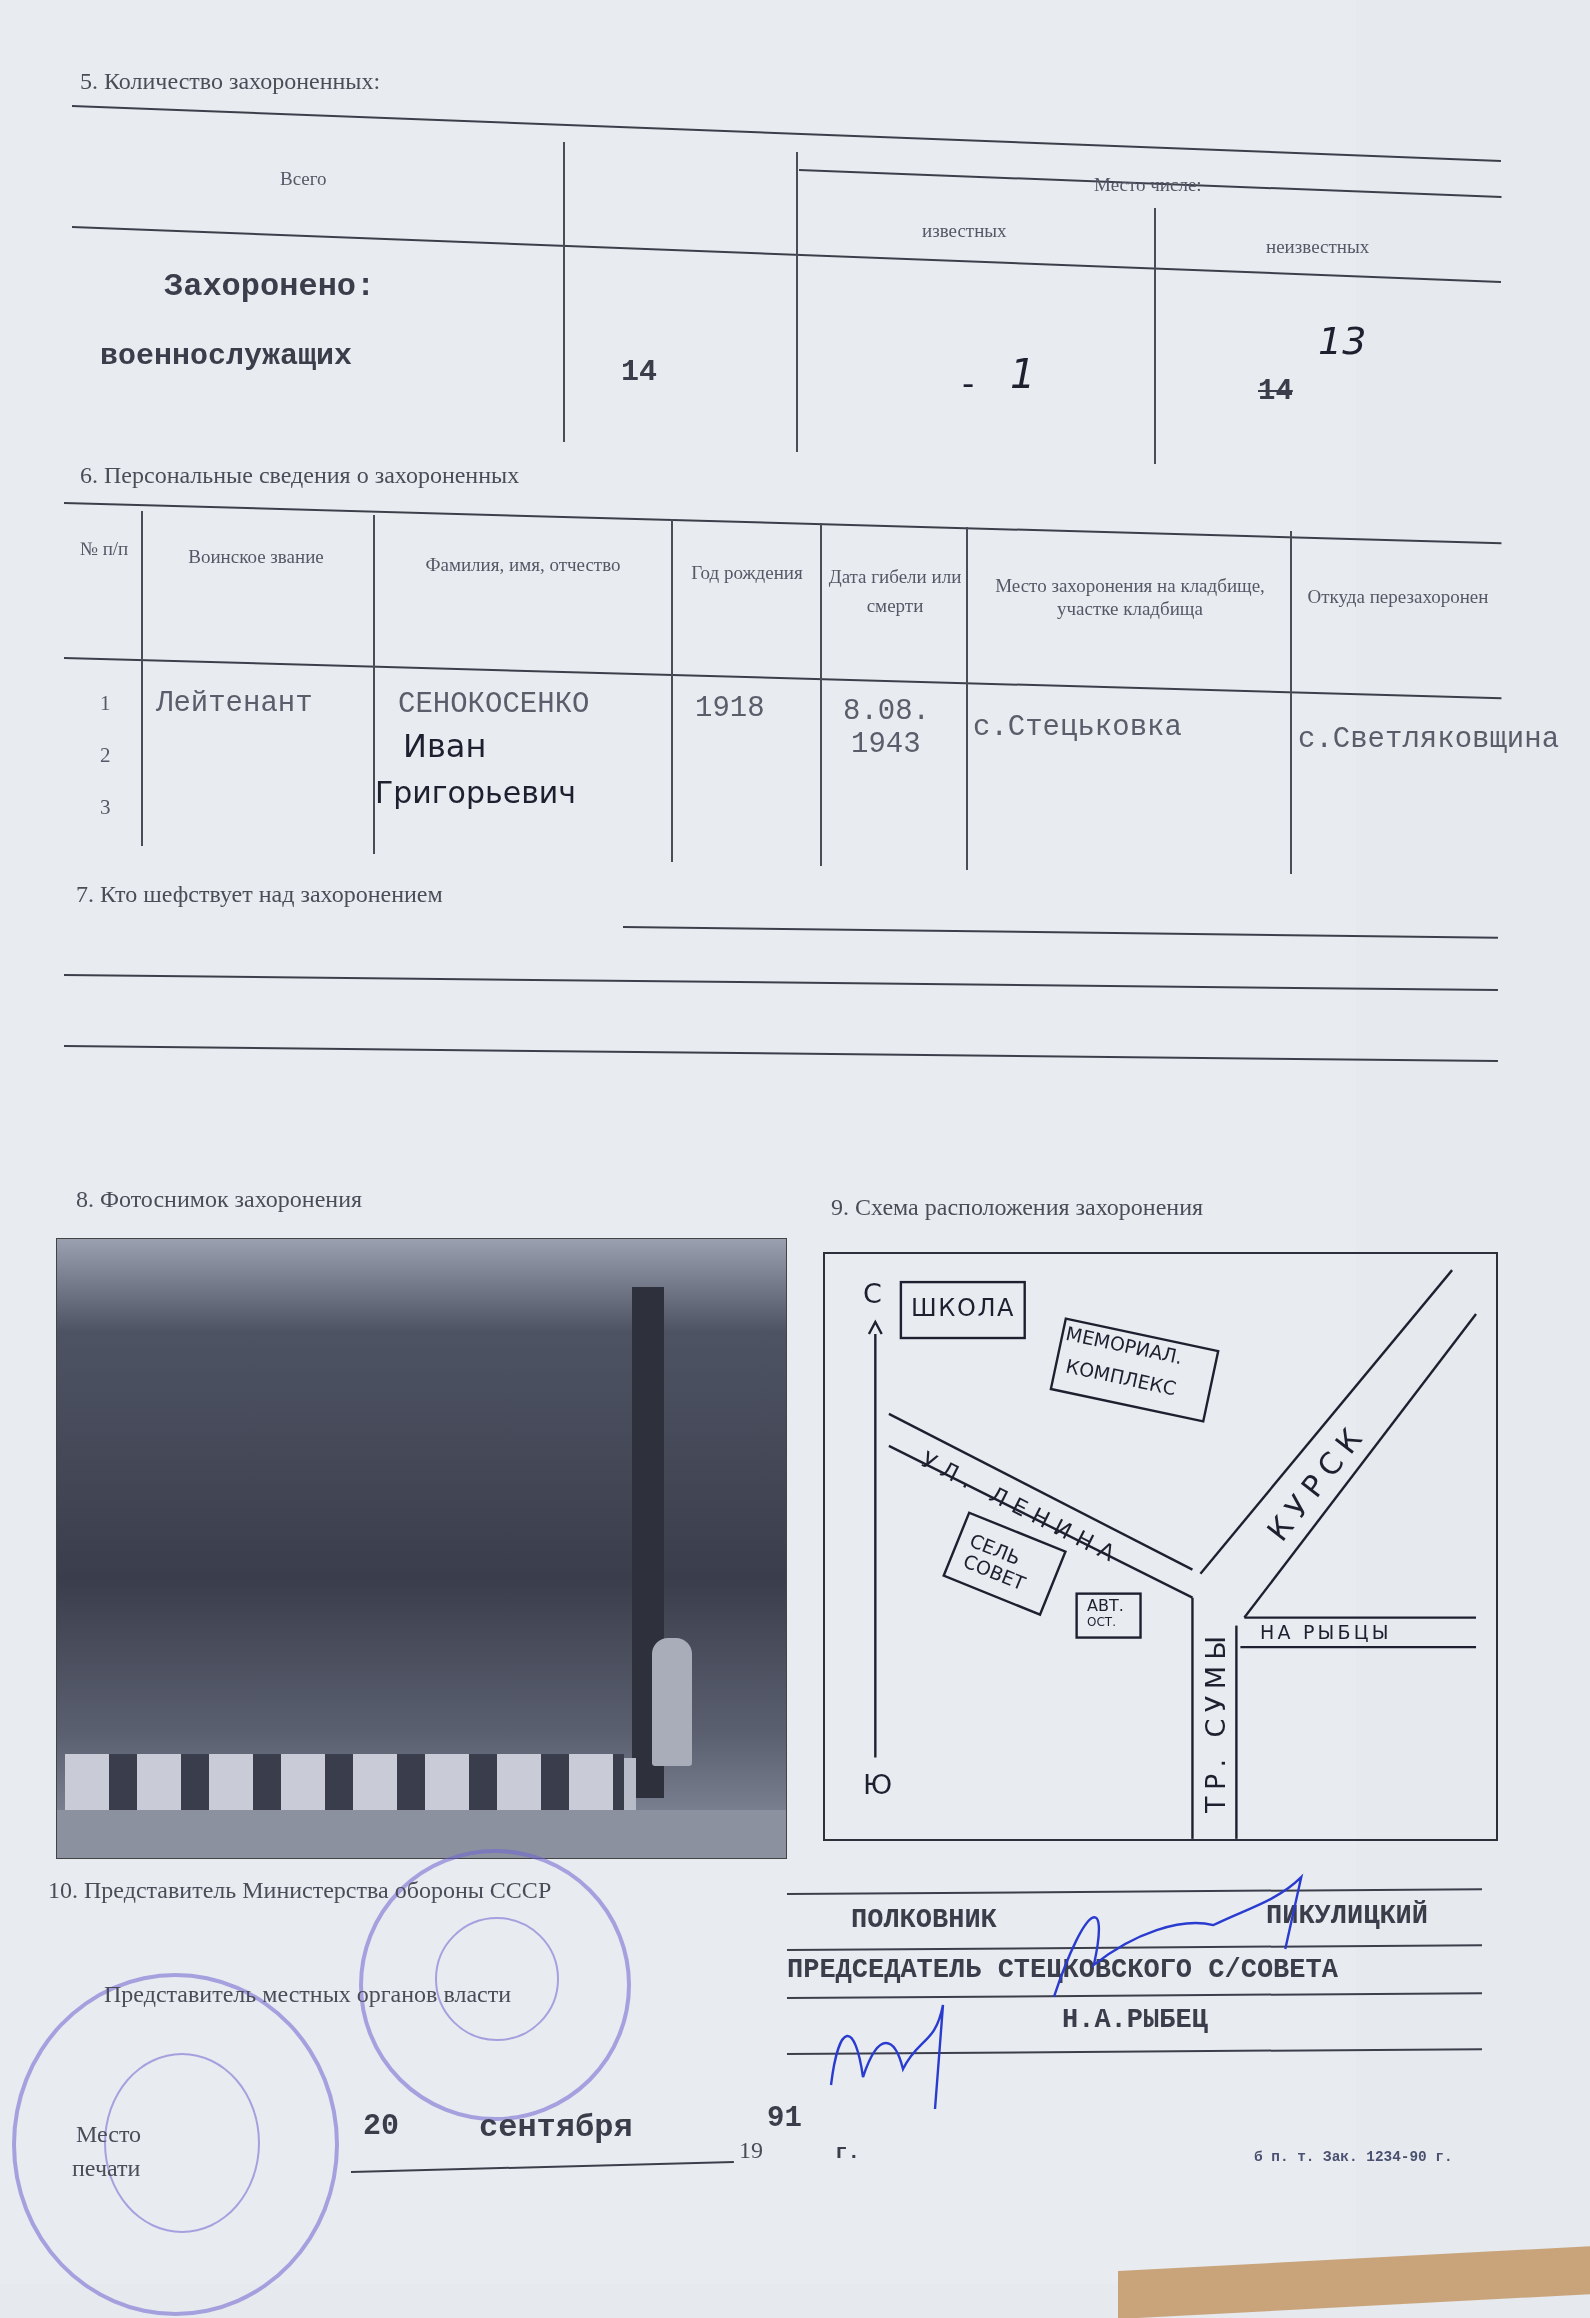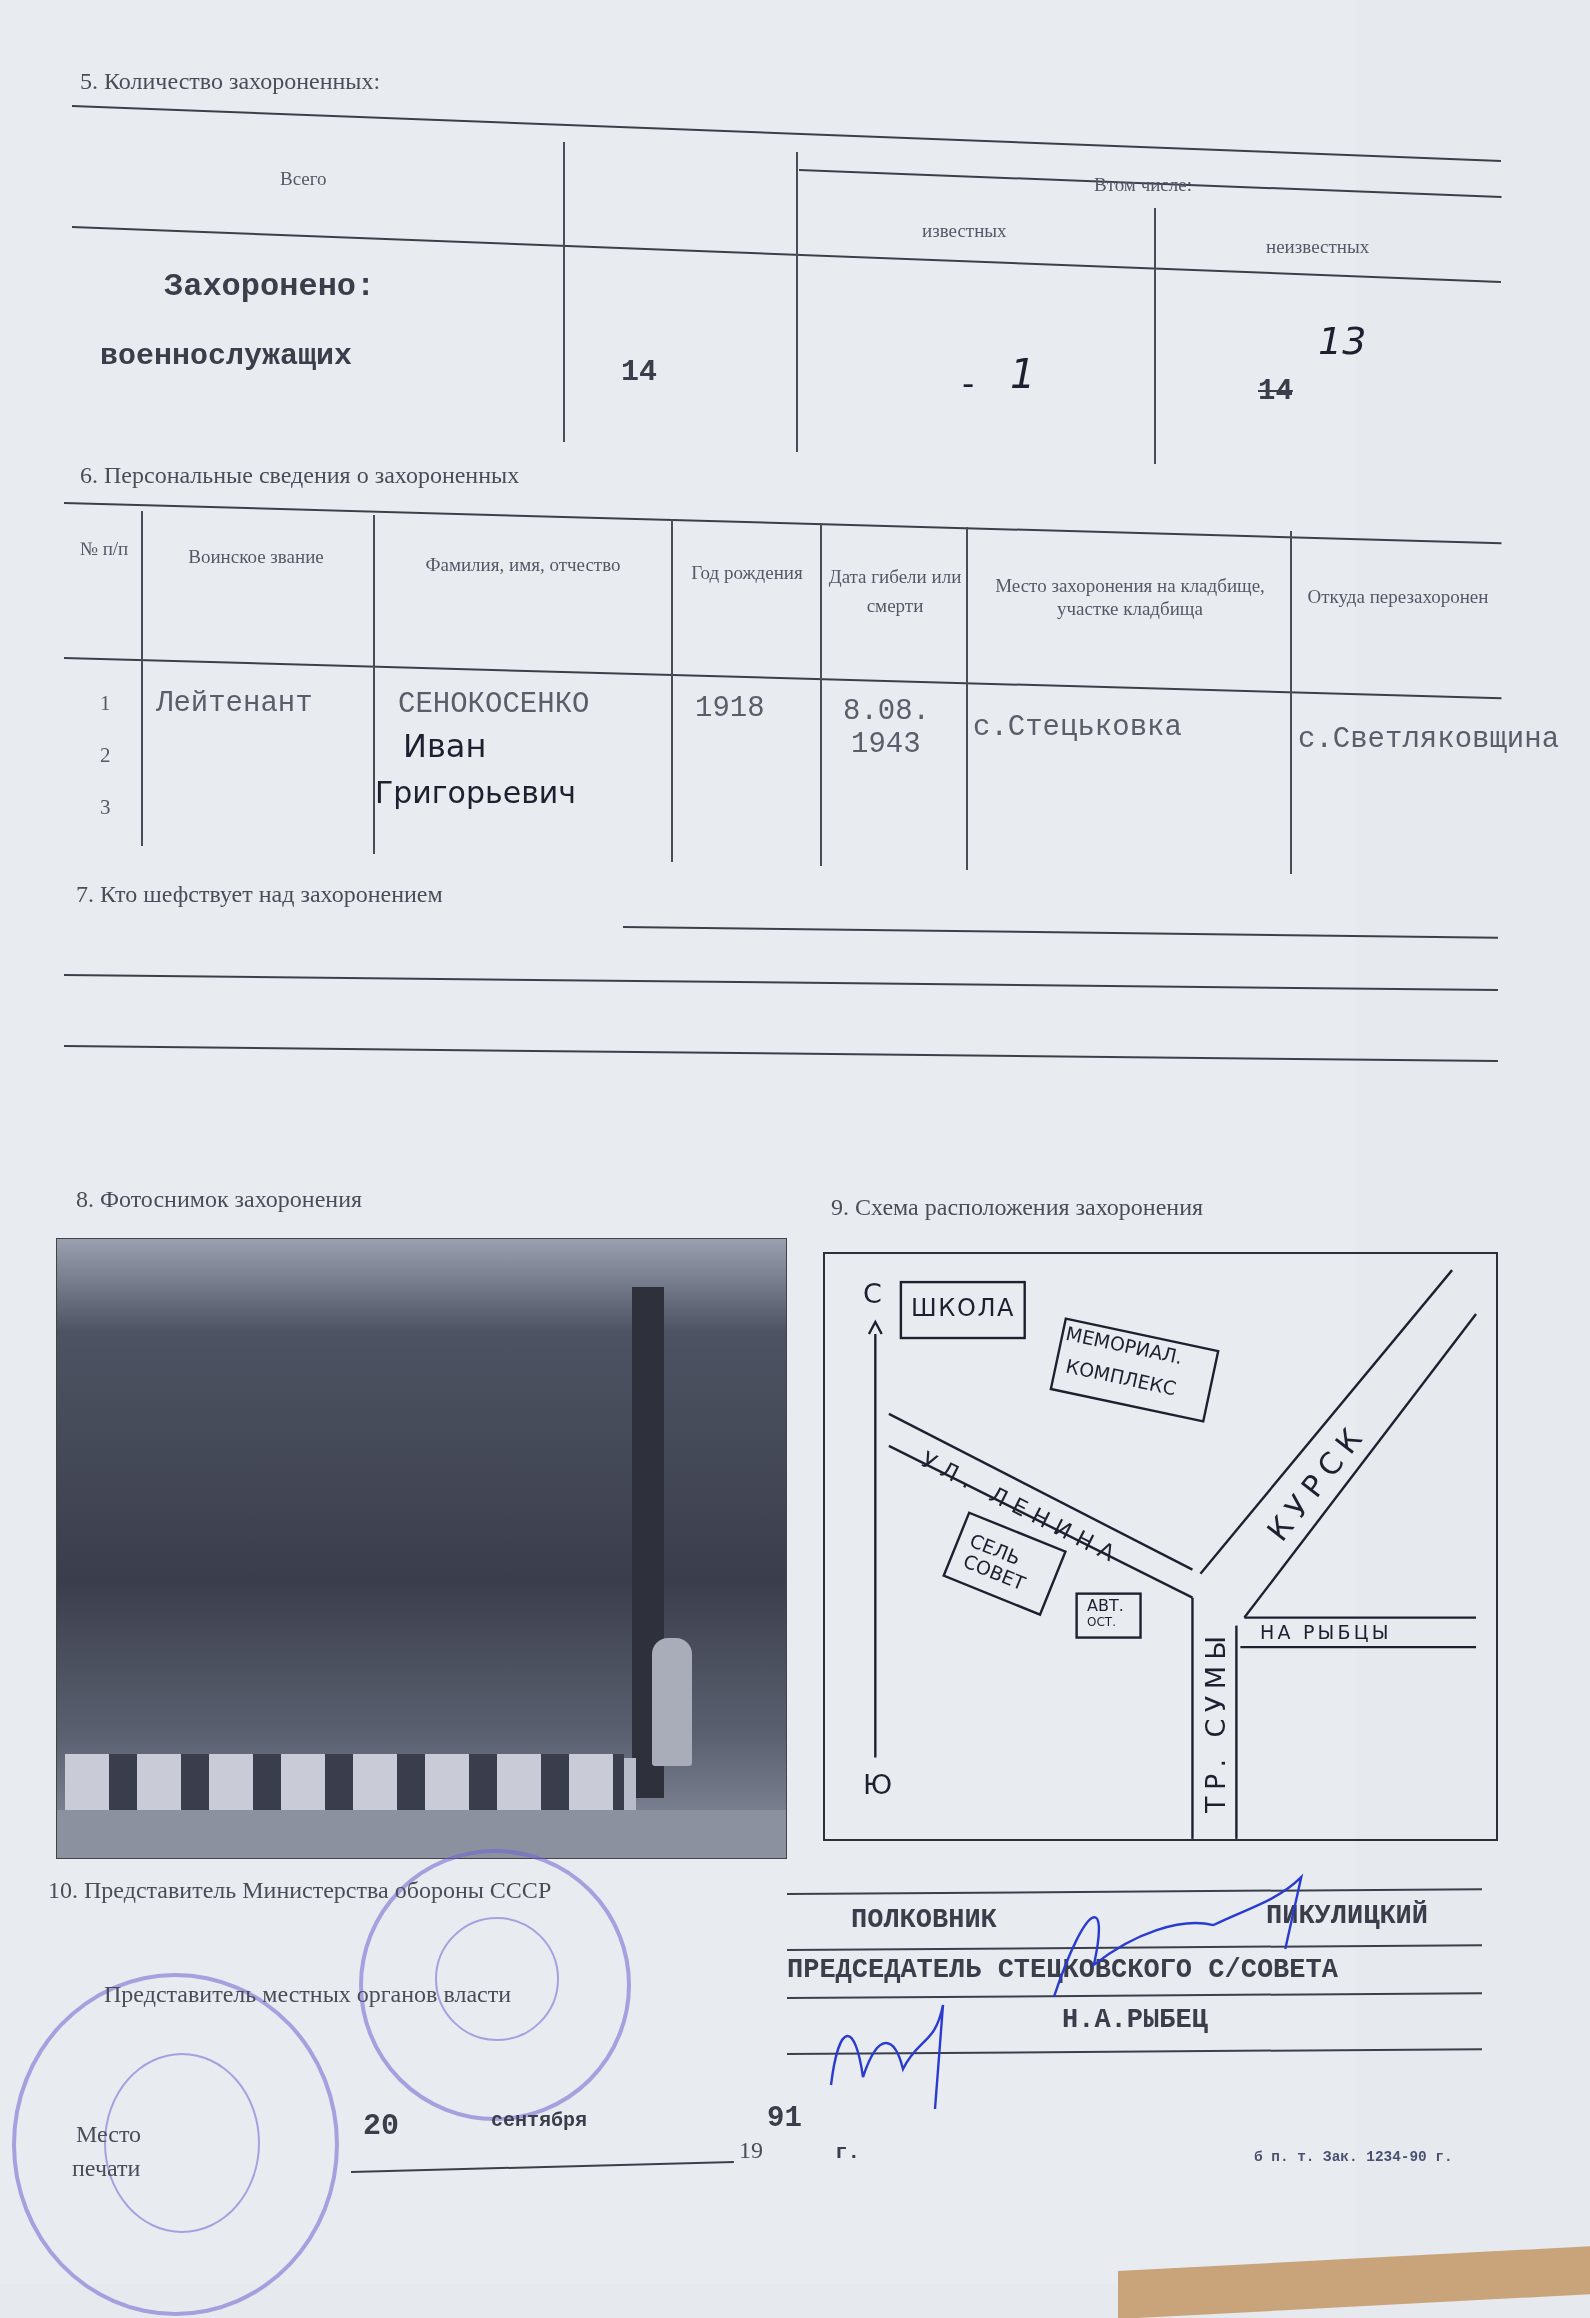--- a/index.html
+++ b/index.html
@@ -41,21 +41,21 @@
   <div class="label" style="left:80px;top:68px;">5. Количество захороненных:</div>
 
   <div class="hline" style="left:72px;top:105px;width:1430px;transform:rotate(2.2deg);"></div>
   <div class="hline" style="left:799px;top:169px;width:703px;transform:rotate(2.2deg);"></div>
   <div class="hline" style="left:72px;top:226px;width:1430px;transform:rotate(2.2deg);"></div>
   <div class="vline" style="left:563px;top:142px;height:300px;"></div>
   <div class="vline" style="left:796px;top:152px;height:300px;"></div>
   <div class="vline" style="left:1154px;top:208px;height:256px;"></div>
 
   <div class="label small" style="left:280px;top:168px;">Всего</div>
-  <div class="label small" style="left:1094px;top:174px;">Втом числе:</div>
+  <div class="label small" style="left:1094px;top:174px;">Место числе:</div>
   <div class="label small" style="left:922px;top:220px;">известных</div>
   <div class="label small" style="left:1266px;top:236px;">неизвестных</div>
 
   <div class="label stamp-text" style="left:164px;top:268px;font-size:32px;">Захоронено:</div>
   <div class="label stamp-text" style="left:100px;top:339px;font-size:30px;">военнослужащих</div>
   <div class="label stamp-text" style="left:621px;top:355px;font-size:30px;">14</div>
   <div class="label hand" style="left:962px;top:363px;font-size:34px;">-</div>
   <div class="label hand" style="left:1010px;top:351px;font-size:40px;font-style:italic;">1</div>
   <div class="label hand" style="left:1318px;top:319px;font-size:38px;font-style:italic;">13</div>
   <div class="label stamp-text" style="left:1258px;top:375px;font-size:29px;text-decoration:line-through;">14</div>
@@ -163,21 +163,21 @@
   <svg class="sig" style="left:1038px;top:1869px;" width="335" height="144" viewBox="0 0 420 180">
     <path d="M20 160 C60 40, 90 30, 70 120 C120 80, 180 60, 220 70 C260 50, 300 40, 330 10 L310 100" stroke="#2a3bd0" stroke-width="3" fill="none"></path>
   </svg>
   <svg class="sig" style="left:823px;top:1989px;" width="160" height="128" viewBox="0 0 200 160">
     <path d="M10 120 C20 40, 40 40, 50 110 C70 50, 90 60, 100 100 C120 60, 140 70, 150 20 L140 150" stroke="#2a3bd0" stroke-width="3" fill="none"></path>
   </svg>
 
   <div class="label" style="left:76px;top:2121px;">Место</div>
   <div class="label" style="left:72px;top:2155px;">печати</div>
   <div class="label stamp-text" style="left:363px;top:2109px;font-size:30px;">20</div>
-  <div class="label stamp-text" style="left:491px;top:2109px;font-size:20px;">сентября</div>
+  <div class="label stamp-text" style="left:479px;top:2109px;font-size:32px;">сентября</div>
   <div class="hline" style="left:351px;top:2171px;width:383px;height:1.6px;transform:rotate(-1.5deg);"></div>
   <div class="label" style="left:739px;top:2137px;">19</div>
   <div class="label stamp-text" style="left:767px;top:2102px;font-size:29px;">91</div>
   <div class="label stamp-text" style="left:835px;top:2141px;font-size:21px;">г.</div>
   <div class="label stamp-text" style="left:1254px;top:2149px;font-size:14.4px;color:#4a5070;">б п. т. Зак. 1234-90 г.</div>
 </div>
 <div class="table-corner"></div>
 
 
 </body></html>

